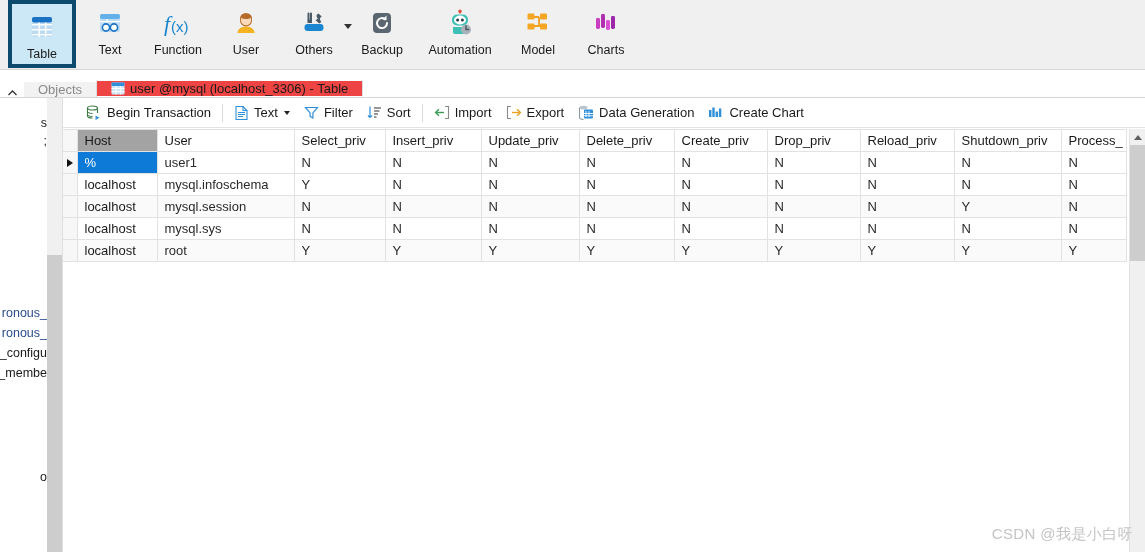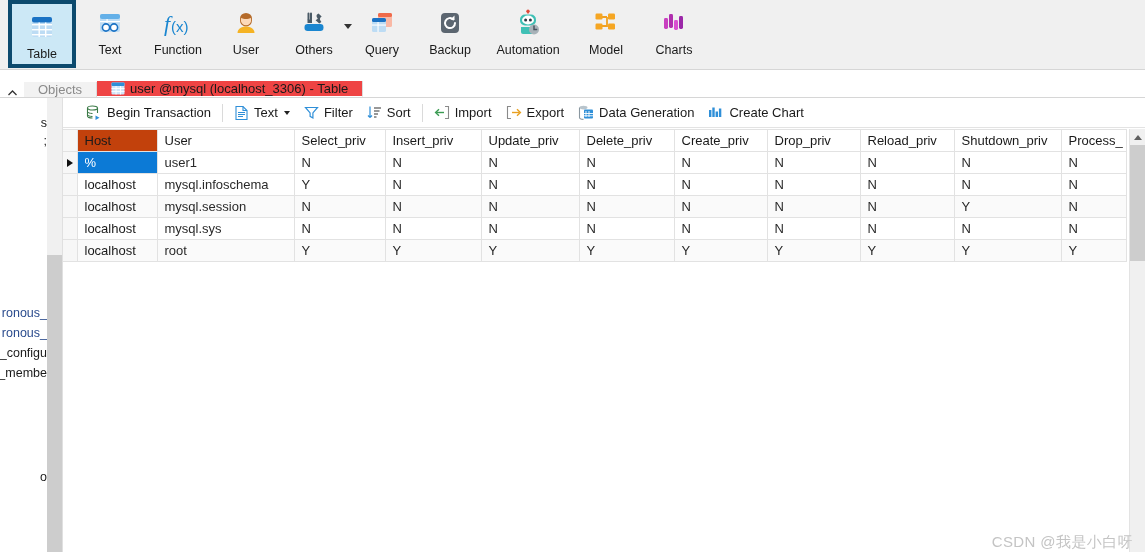--- a/index.html
+++ b/index.html
@@ -171,21 +171,21 @@
     font-weight: normal;
     white-space: nowrap;
     overflow: hidden;
     vertical-align: middle;
   }
   table.grid th {
     background: #ffffff;
     border-top: 1px solid #e2e2e2;
     color: #1a1a1a;
   }
-  table.grid th.sel-col { background: #c2410c; }
+  table.grid th.sel-col { background: #a3a3a3; }
   table.grid th.gut, table.grid td.gut {
     width: 14px; padding: 0;
     background: #f7f7f7;
     border-right: 1px solid #e2e2e2;
     text-align: center;
   }
   tr.row-alt td { background: #fafafa; }
   tr.row-sel td.cell-host {
     background: #0c7ad6; color: #ffffff;
   }
@@ -217,21 +217,21 @@
   }
   .arrow-up {
     width: 0; height: 0;
     border-left: 4px solid transparent;
     border-right: 4px solid transparent;
     border-bottom: 5px solid #606060;
   }
 
   
   .watermark {
-    position: absolute; right: 12px; bottom: 0;
+    position: absolute; right: 12px; bottom: 8px;
     font-size: 15px; color: #c4c4c4;
     letter-spacing: 0.4px;
     white-space: nowrap;
   }
 </style>
 </head>
 <body>
 
 <div class="app">
 
@@ -294,33 +294,20 @@
           <path d="M9.5 5.5v6M12 5.5v6" stroke="#4a5a66" stroke-width="2" stroke-linecap="round"></path>
           <path d="M8.5 11.5h4.5v3.5H8.5z" fill="#4a5a66"></path>
           <path d="M19.5 5.5c-1.8.6-2.5 2.4-1.6 3.8l.9 1.5-2.2 1.4 3.6 3.3 2.2-1.4-1-1.6c-.9-1.4-.3-3.3 1.3-4z" fill="#4a5a66"></path>
           <rect x="5.5" y="16" width="19" height="7" rx="3.2" fill="#1a86d0"></rect>
         </svg>
       </span>
       <span class="rb-label">Others</span>
       <span class="rb-caret"></span>
     </div>
 
-    <div class="rb-item">
-      <span class="rb-icon">
-        <svg width="30" height="30" viewBox="0 0 30 30">
-          <rect x="11" y="5" width="14" height="14" rx="1.6" fill="#f9b8a5"></rect>
-          <rect x="11" y="5" width="14" height="4" rx="1.6" fill="#ef6a4a"></rect>
-          <rect x="5" y="10" width="14" height="14" rx="1.6" fill="#bddcf4"></rect>
-          <rect x="5" y="10" width="14" height="4" rx="1.6" fill="#1a72c4"></rect>
-          <rect x="5" y="16.5" width="14" height="1.1" fill="#ffffff"></rect>
-          <rect x="10.5" y="14" width="1.1" height="10" fill="#ffffff"></rect>
-        </svg>
-      </span>
-      <span class="rb-label">Query</span>
-    </div>
 
     <div class="rb-item">
       <span class="rb-icon">
         <svg width="30" height="30" viewBox="0 0 30 30">
           <rect x="6" y="5" width="18" height="20" rx="4" fill="#5c6670"></rect>
           <path d="M20 15a5 5 0 1 1-1.6-3.6" stroke="#ffffff" stroke-width="2" fill="none" stroke-linecap="round"></path>
           <path d="M19.5 7.5v4.2h-4.2z" fill="#ffffff"></path>
         </svg>
       </span>
       <span class="rb-label">Backup</span>

